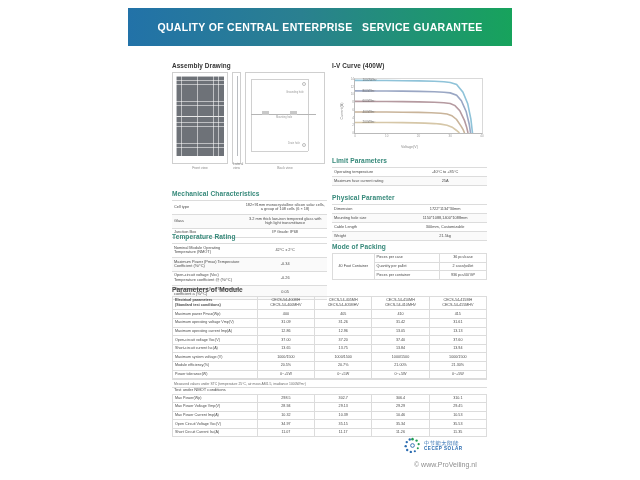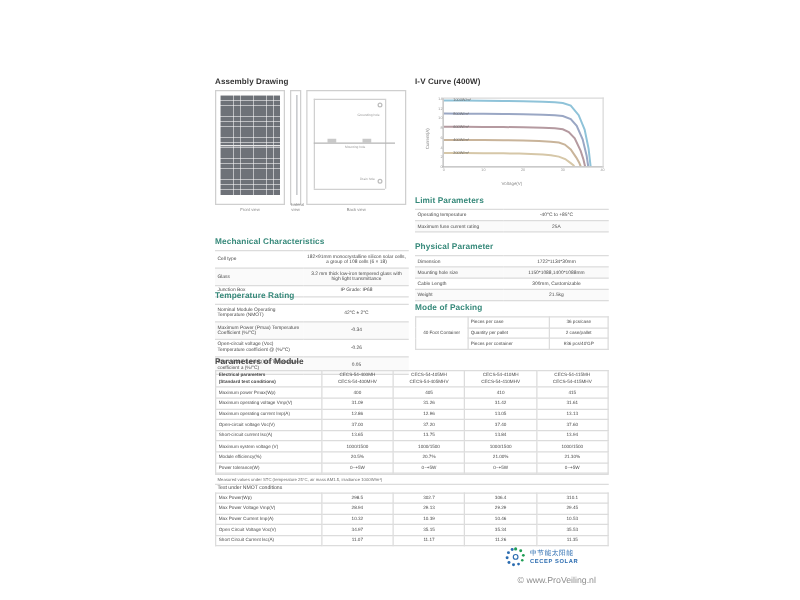--- a/index.html
+++ b/index.html
@@ -93,20 +93,23 @@
   .logo-txt-cn { font-size:5.4px; color:#2b6cb0; letter-spacing:.4px; line-height:1.15; }
   .logo-txt-en { font-size:4.6px; color:#2b6cb0; letter-spacing:.5px; line-height:1.15;
                  font-weight:bold; }
   .watermark { position:absolute; left:414px; top:461px; font-size:7px; color:#8e8e8e; }
 </style>
 </head>
 <body>
 
 <div class="page">
 
+  <div class="banner">
+    <div class="banner-title">QUALITY OF CENTRAL ENTERPRISE   SERVICE GUARANTEE</div>
+  </div>
 
   <div class="blk lcol" style="top:62px;">
     <div class="sec-title" style="color:#333;font-size:6.4px;">Assembly Drawing</div>
     <div class="draw-wrap">
 
       <div class="dbox panel-front">
         <div class="cellgrid"></div>
         <div class="busbar" style="top:43px;"></div>
         <div class="dcap">Front view</div>
       </div>

